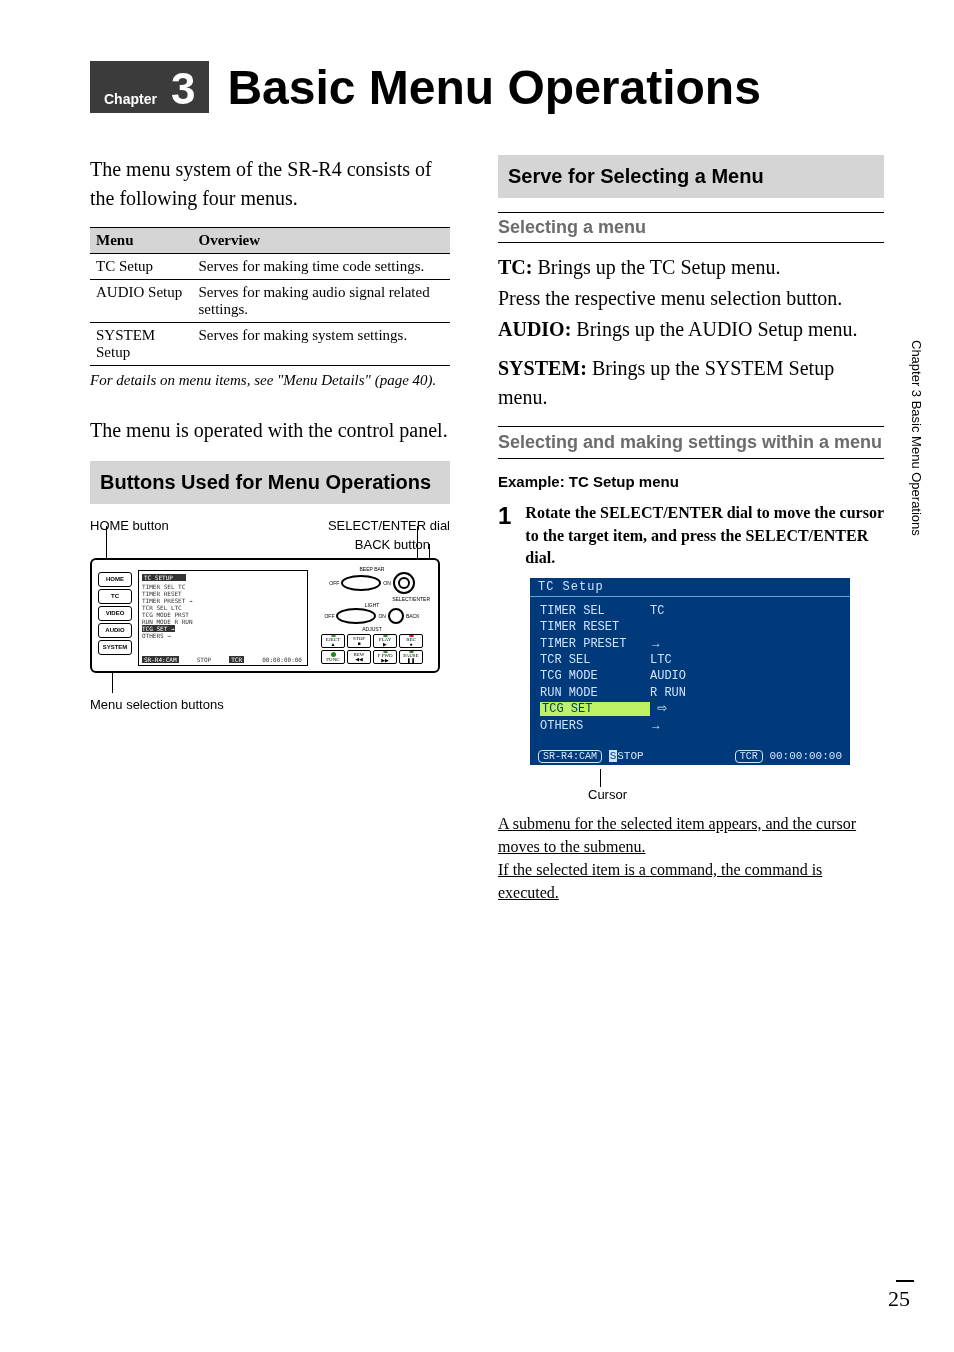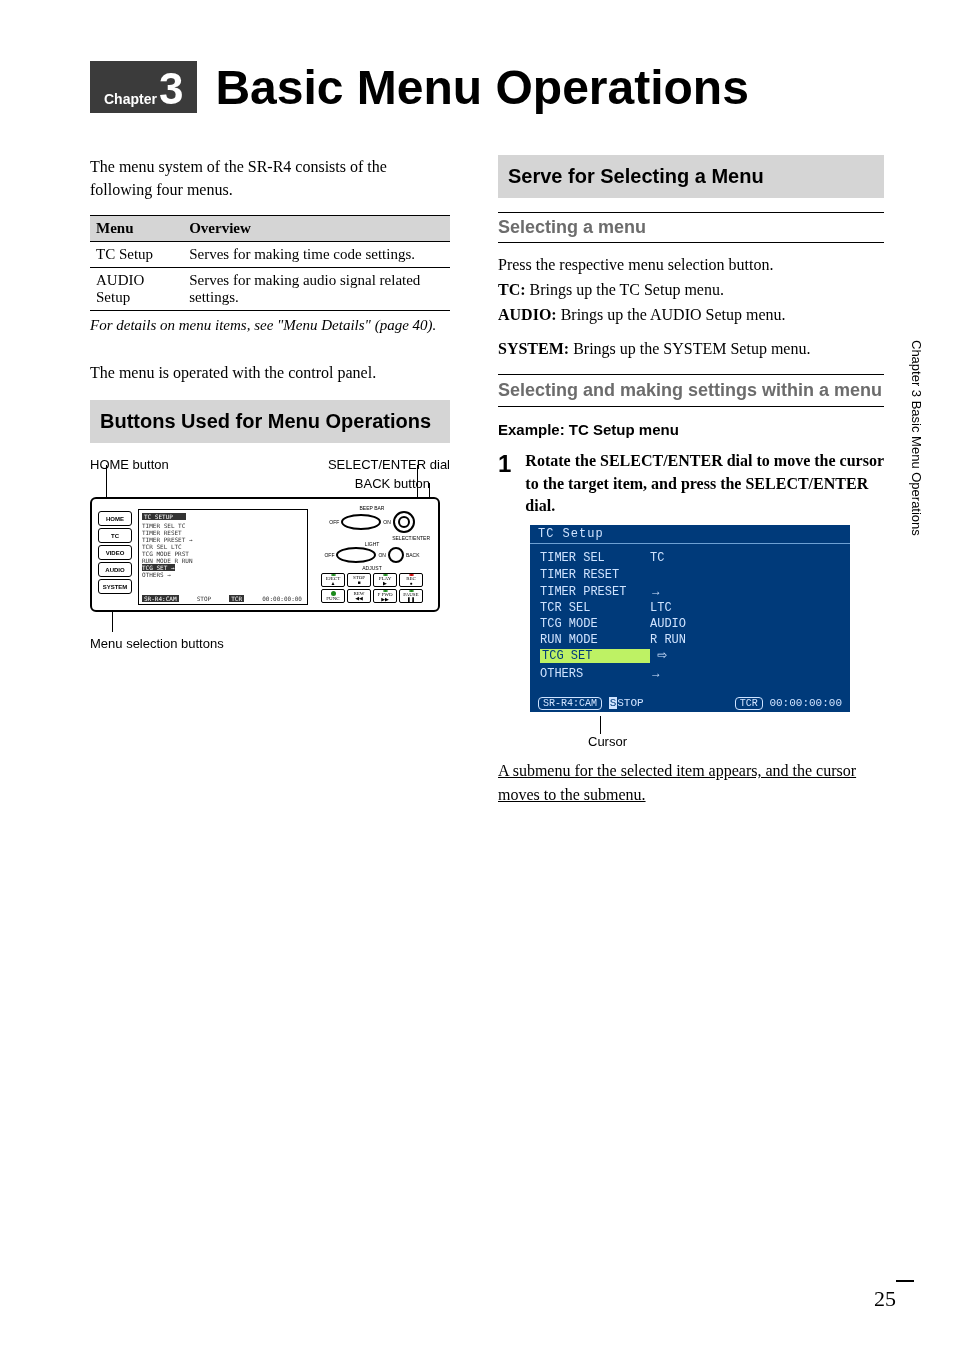--- a/index.html
+++ b/index.html
@@ -17,20 +17,21 @@
       gap: 18px;
       margin-bottom: 40px;
     }
     .chapter-badge {
       background: #3b3b3b;
       color: #fff;
       padding: 10px 14px 6px 14px;
       display: flex;
       align-items: baseline;
       font-family: Arial, Helvetica, sans-serif;
+      gap: 12px;
     }
     .chapter-badge .chapter-word {
       font-size: 14px;
       font-weight: bold;
       margin-right: 2px;
     }
     .chapter-badge .chapter-num {
       font-size: 44px;
       font-weight: bold;
       line-height: 0.8;
@@ -40,21 +41,21 @@
       font-size: 48px;
       font-weight: bold;
     }
     .two-col {
       display: flex;
       gap: 48px;
     }
     .left-col { width: 360px; }
     .right-col { flex: 1; }
     .body-text {
-      font-size: 16px;
+      font-size: 20px;
       line-height: 1.45;
       margin-bottom: 14px;
     }
     .italic { font-style: italic; font-size: 15px; }
     table.menu-table {
       width: 100%;
       border-collapse: collapse;
       margin-bottom: 4px;
       font-size: 15px;
     }
@@ -198,21 +199,21 @@
     .side-text {
       position: absolute;
       right: 30px;
       top: 340px;
       writing-mode: vertical-rl;
       font-size: 13px;
       font-family: Arial, Helvetica, sans-serif;
     }
     .page-num {
       position: absolute;
-      right: 58px;
+      right: 44px;
       bottom: 40px;
       font-size: 22px;
       font-family: Georgia, serif;
     }
     .page-num-divider {
       position:absolute; right:40px; bottom:70px;
       width:18px; height:2px; background:#000;
     }
   </style>
 </head>
@@ -239,20 +240,24 @@
         </tr>
       </thead>
       <tbody>
         <tr>
           <td>TC Setup</td>
           <td>Serves for making time code settings.</td>
         </tr>
         <tr>
           <td>AUDIO Setup</td>
           <td>Serves for making audio signal related settings.</td>
+        </tr>
+        <tr>
+          <td>SYSTEM Setup</td>
+          <td>Serves for making system settings.</td>
         </tr>
       </tbody>
     </table>
 
     <p class="body-text italic">For details on menu items, see "Menu Details" (page 40).</p>
 
     <p class="body-text" style="margin-top:24px;">The menu is operated with the control panel.</p>
 
     <div class="section-bar">Buttons Used for Menu Operations</div>
 
@@ -359,22 +364,22 @@
       <div class="leader-line" style="left:22px; top:115px; width:1px; height:20px;"></div>
       <div class="diagram-labels panel-bottom-label" style="position:absolute; top:133px; left:0;">Menu selection buttons</div>
     </div>
   </div>
 
   <div class="right-col">
     <div class="section-bar" style="margin-top:0;">Serve for Selecting a Menu</div>
 
     <div class="sub-heading">Selecting a menu</div>
 
+    <p class="body-text" style="margin-bottom:2px;"><b>TC:</b><span> Brings up the TC Setup menu.</span></p>
     <p class="body-text" style="margin-bottom:2px;">Press the respective menu selection button.</p>
-    <p class="body-text" style="margin-bottom:2px;"><b>TC:</b><span> Brings up the TC Setup menu.</span></p>
     <p class="body-text" style="margin-bottom:10px;"><b>AUDIO:</b><span> Brings up the AUDIO Setup menu.</span></p>
     <p class="body-text"><b>SYSTEM:</b><span> Brings up the SYSTEM Setup menu.</span></p>
 
     <div class="sub-heading" style="line-height:1.3;">Selecting and making settings within a menu</div>
 
     <div class="example-heading">Example: TC Setup menu</div>
 
     <div class="step">
       <div class="num">1</div>
       <div class="instr">Rotate the SELECT/ENTER dial to move the cursor to the target item, and press the SELECT/ENTER dial.</div>
@@ -394,18 +399,19 @@
       </div>
       <div class="tc-footer">
         <span><span class="tc-pill">SR-R4:CAM</span> <span style="background:#cfe3ff;color:#003a7a;padding:0 1px;">S</span><span>STOP</span></span>
         <span><span class="tc-pill">TCR</span> <span>00:00:00:00</span></span>
       </div>
     </div>
     <div class="cursor-line"></div>
     <div class="cursor-callout">Cursor</div>
 
     <p class="indent-para">A submenu for the selected item appears, and the cursor moves to the submenu.</p>
+    <p class="indent-para" style="margin-top:0;">If the selected item is a command, the command is executed.</p>
   </div>
 </div>
 
 <div class="side-text">Chapter 3  Basic Menu Operations</div>
 <div class="page-num-divider"></div>
 <div class="page-num">25</div>
 
 </body></html>

